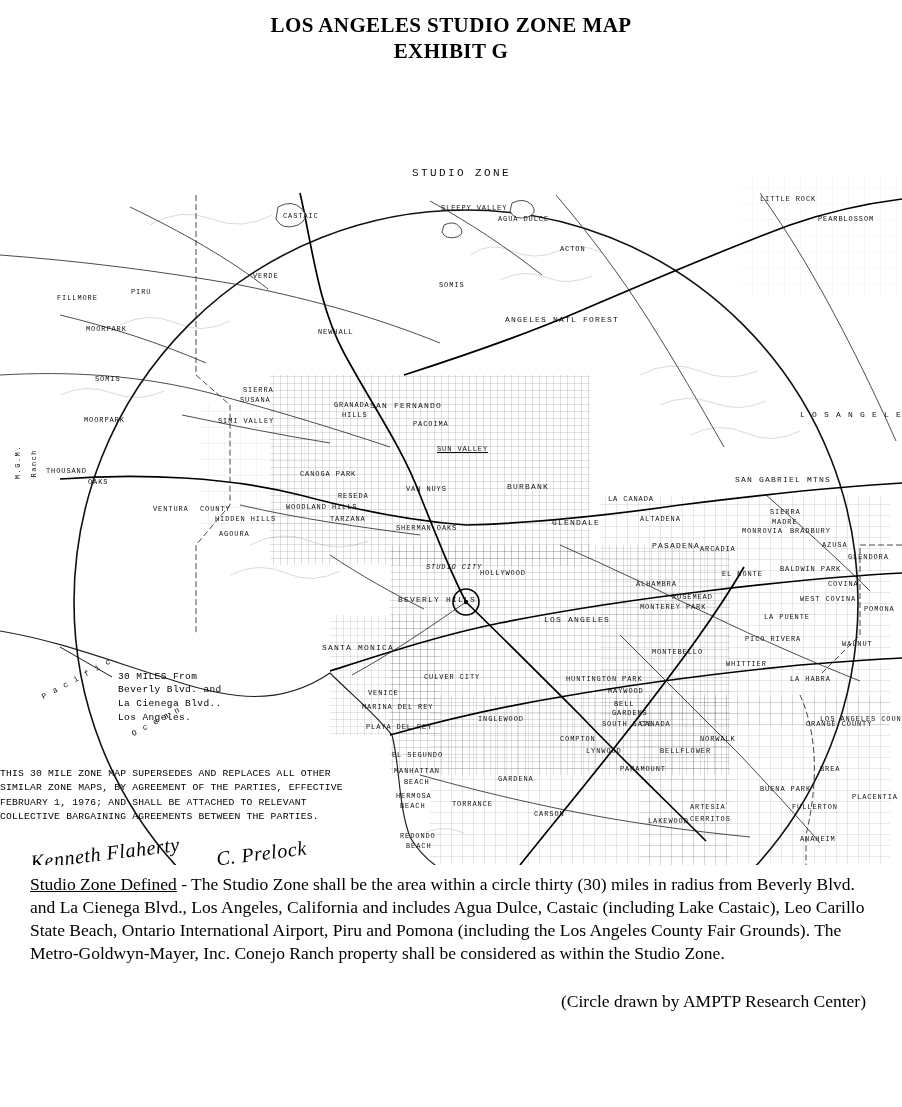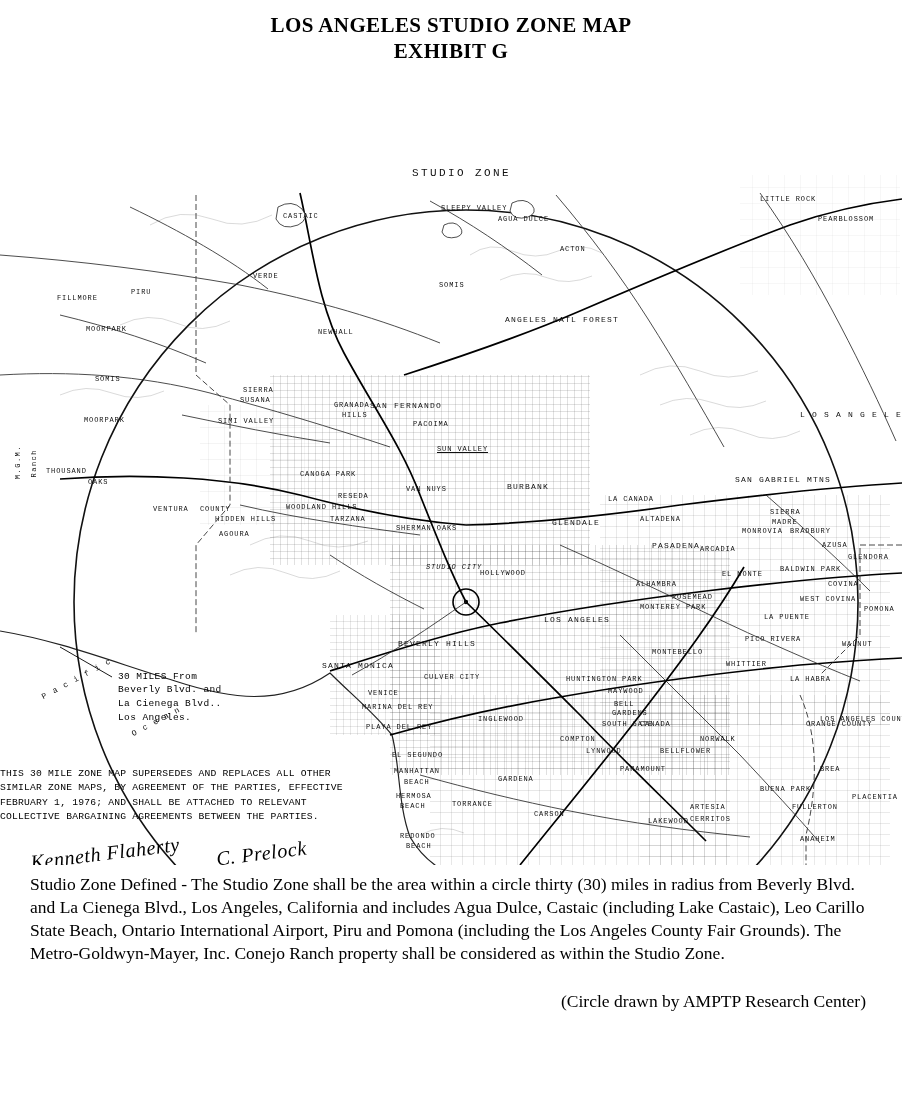--- a/index.html
+++ b/index.html
@@ -120,20 +120,21 @@
   }
 
   
   .definition {
     margin: 8px 26px 0 30px;
     font-size: 17.5px;
     line-height: 1.32;
     text-align: left;
   }
   .definition .term {
+    text-decoration: underline;
     font-weight: normal;
   }
   .credit {
     margin: 26px 36px 0 0;
     text-align: right;
     font-size: 17.5px;
   }
 </style>
 </head>
 <body>
@@ -313,24 +314,24 @@
       <div class="mlabel sm" style="left: 672px; top: 518px;">ROSEMEAD</div>
       <div class="mlabel sm" style="left: 636px; top: 505px;">ALHAMBRA</div>
       <div class="mlabel sm" style="left: 640px; top: 528px;">MONTEREY PARK</div>
       <div class="mlabel sm" style="left: 652px; top: 573px;">MONTEBELLO</div>
       <div class="mlabel sm" style="left: 700px; top: 560px; padding-left: 45px;">PICO RIVERA</div>
       <div class="mlabel sm" style="left: 726px; top: 585px;">WHITTIER</div>
       <div class="mlabel sm" style="left: 790px; top: 600px;">LA HABRA</div>
       <div class="mlabel sm" style="left: 764px; top: 538px;">LA PUENTE</div>
       <div class="mlabel sm" style="left: 842px; top: 565px;">WALNUT</div>
       <div class="mlabel sm" style="left: 864px; top: 530px;">POMONA</div>
-      <div class="mlabel med" style="left: 398px; top: 520px; margin-top: 44px;">BEVERLY HILLS</div>
+      <div class="mlabel med" style="left: 398px; top: 520px;">BEVERLY HILLS</div>
       <div class="mlabel sm" style="left: 480px; top: 494px;">HOLLYWOOD</div>
       <div class="mlabel med" style="left: 544px; top: 540px;">LOS ANGELES</div>
-      <div class="mlabel med" style="left: 322px; top: 586px;">SANTA MONICA</div>
+      <div class="mlabel med" style="left: 322px; top: 568px;">SANTA MONICA</div>
       <div class="mlabel sm" style="left: 368px; top: 614px;">VENICE</div>
       <div class="mlabel sm" style="left: 424px; top: 598px;">CULVER CITY</div>
       <div class="mlabel sm" style="left: 362px; top: 628px;">MARINA DEL REY</div>
       <div class="mlabel sm" style="left: 366px; top: 648px;">PLAYA DEL REY</div>
       <div class="mlabel sm" style="left: 478px; top: 640px;">INGLEWOOD</div>
       <div class="mlabel sm" style="left: 566px; top: 600px;">HUNTINGTON PARK</div>
       <div class="mlabel sm" style="left: 608px; top: 612px;">MAYWOOD</div>
       <div class="mlabel sm" style="left: 614px; top: 625px;">BELL</div>
       <div class="mlabel sm" style="left: 612px; top: 634px;">GARDENS</div>
       <div class="mlabel sm" style="left: 602px; top: 645px;">SOUTH GATE</div>

